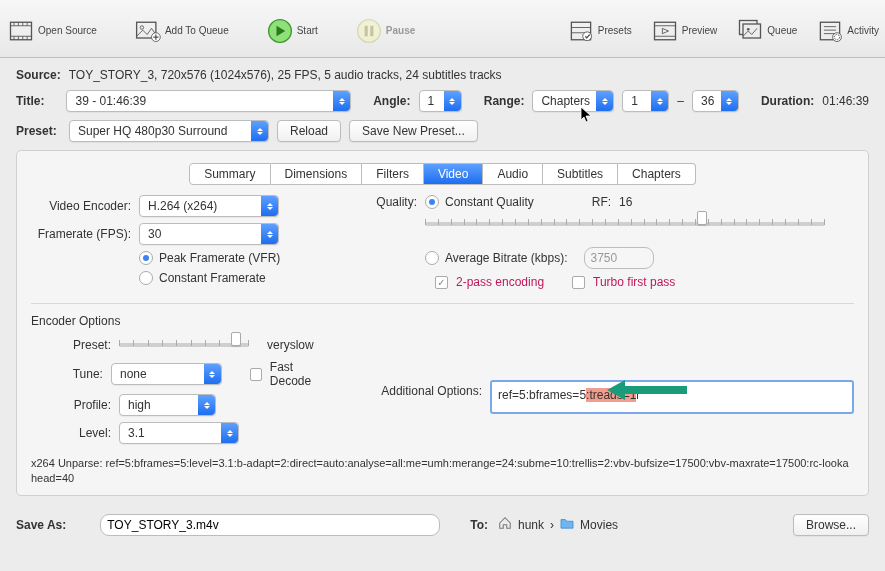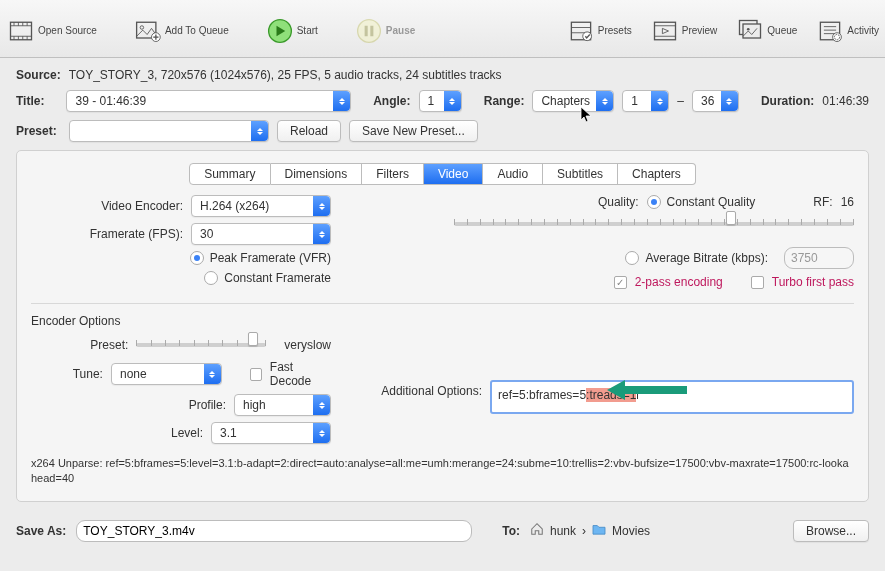--- a/index.html
+++ b/index.html
@@ -14,30 +14,30 @@
 .group-right { display: flex; gap: 18px; }
 .content { padding: 10px 16px 0 16px; }
 .row { display: flex; align-items: center; gap: 8px; margin-bottom: 8px; }
 .lbl { font-weight: 600; font-size: 12px; }
 .sourcev { font-size: 12px; color: #333; }
 .sel { background: #fff; border: 1px solid #bcbcbc; border-radius: 4px; height: 22px; display: flex; align-items: center; padding: 0 20px 0 8px; position: relative; font-size: 12px; box-shadow: 0 1px 1px rgba(0,0,0,0.05); }
 .sel .arrow { position: absolute; right: 0; top: 0; bottom: 0; width: 17px; background: linear-gradient(#5da0ff,#1e6ef0); border-top-right-radius: 4px; border-bottom-right-radius: 4px; display:flex; flex-direction:column; align-items:center; justify-content:center; }
 .sel .arrow::before { content:""; border-left:3px solid transparent; border-right:3px solid transparent; border-bottom:3px solid #fff; margin-bottom:1px;}
 .sel .arrow::after { content:""; border-left:3px solid transparent; border-right:3px solid transparent; border-top:3px solid #fff; }
 .btn { background: linear-gradient(#fff,#f0f0f0); border: 1px solid #bcbcbc; border-radius: 4px; height: 22px; padding: 0 12px; font-size: 12px; display:flex; align-items:center; box-shadow: 0 1px 1px rgba(0,0,0,0.05); cursor:pointer; }
-.panel { background: #f5f5f5; border: 1px solid #d0d0d0; border-radius: 5px; padding: 12px 14px 14px 14px; }
+.panel { background: #f5f5f5; border: 1px solid #d0d0d0; border-radius: 5px; padding: 12px 14px 8px 14px; }
 .tabs { display: flex; justify-content: center; margin-bottom: 10px; }
 .tab { border: 1px solid #bcbcbc; padding: 3px 14px; font-size: 12px; background: #fff; cursor:pointer; }
 .tab:first-child { border-radius: 4px 0 0 4px; }
 .tab:last-child { border-radius: 0 4px 4px 0; }
 .tab + .tab { border-left: none; }
 .tab.active { background: linear-gradient(#5da0ff,#1e6ef0); color: #fff; }
 .cols { display: flex; gap: 36px; }
 .left-col, .right-col { display: flex; flex-direction: column; gap: 6px; }
-.field { display: flex; align-items: center; gap: 8px; justify-content: flex-end; }
+.field { display: flex; align-items: center; gap: 8px; }
 .field .fl { width: 100px; text-align: right; font-size: 12px; }
 .radio { display: flex; align-items: center; gap: 6px; font-size: 12px; }
 .rdot { width: 14px; height: 14px; border-radius: 50%; border: 1px solid #aaa; background: #fff; display:flex; align-items:center; justify-content:center; }
 .rdot.on::after { content:""; width:6px; height:6px; border-radius:50%; background: #3b82f6; }
 .cb { width: 13px; height: 13px; border: 1px solid #aaa; border-radius: 2px; background: #fff; display:flex; align-items:center; justify-content:center; font-size:10px; color:#888;}
 .cb.on::after { content:"✓"; font-size:10px; color:#888; }
 .slider { position:relative; height: 18px; display:flex; align-items:center; }
 .slider .track { height:4px; width:100%; background:#cfcfcf; border-radius:2px; position:relative; }
 .slider .ticks { position:absolute; top:-3px; left:0; right:0; display:flex; justify-content:space-between; }
 .slider .ticks span { width:1px; height:6px; background:#aaa; display:block; }
@@ -195,20 +195,21 @@
         <span>36</span>
         <div class="arrow"></div>
       </div>
     <span class="lbl" style="margin-left:14px">Duration:</span>
     <span>01:46:39</span>
   </div>
 
   <div class="row">
     <span class="lbl" style="width:45px">Preset:</span>
     <div class="sel" style="width:200px">
+        <span>Super HQ 480p30 Surround</span>
         <div class="arrow"></div>
       </div>
     <div class="btn">
         <span>Reload</span>
       </div>
     <div class="btn">
         <span>Save New Preset...</span>
       </div>
   </div>
 
@@ -385,21 +386,21 @@
             </svg>
         </div>
       </div>
       <div class="unparse">x264 Unparse: ref=5:bframes=5:level=3.1:b-adapt=2:direct=auto:analyse=all:me=umh:merange=24:subme=10:trellis=2:vbv-bufsize=17500:vbv-maxrate=17500:rc-lookahead=40</div>
     </div>
   </div>
 </div>
 
 <div class="saveas">
   <span class="lbl">Save As:</span>
-  <input class="txtin" style="width: 396px;" value="TOY_STORY_3.m4v">
+  <input class="txtin" style="width: 340px; margin-left: 24px;" value="TOY_STORY_3.m4v">
   <span class="lbl" style="margin-left:20px">To:</span>
   <span class="crumb">
     <span class="homeicon"><svg width="14" height="14" viewBox="0 0 16 16">
           <path d="M2 8 L8 2 L14 8 L14 14 L10 14 L10 10 L6 10 L6 14 L2 14 Z" fill="none" stroke="#777" stroke-width="1.2"></path>
         </svg></span>
     <span>hunk</span>
     <span>›</span>
     <span class="foldericon"><svg width="14" height="12" viewBox="0 0 16 14">
           <path d="M1 3 L6 3 L8 5 L15 5 L15 13 L1 13 Z" fill="#6db6f2" stroke="#4a8cc7"></path>
         </svg></span>

